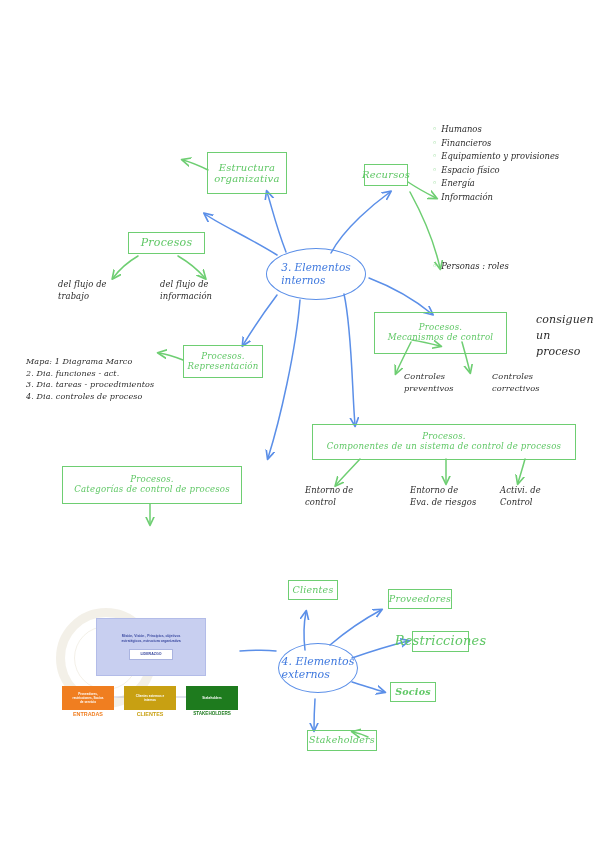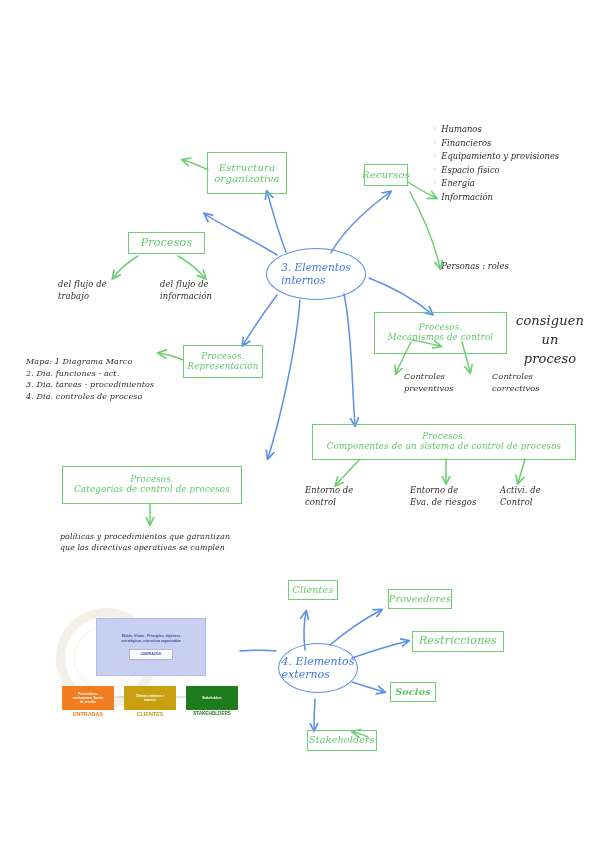--- a/index.html
+++ b/index.html
@@ -154,21 +154,21 @@
   <div class="blist" style="left:432px;top:261px;font-size:8.4px;">
     <div>
         <span class="bdot">◦</span>
         <span>Personas : roles</span>
       </div>
   </div>
 
   <div class="node gbox" style="left:374px;top:312px;width:133px;height:42px;font-size:8.6px;
        white-space:pre-line;">Procesos.
 Mecanismos de control</div>
-  <div class="node htext" style="left:508px;top:312px;width:84px;font-size:13px;text-align:center;">consiguen un
+  <div class="node htext" style="left:508px;top:312px;width:84px;font-size:11px;text-align:left;padding-left:28px;">consiguen un
 proceso</div>
   <div class="node htext" style="left:404px;top:371px;width:66px;font-size:8.2px;">Controles
 preventivos</div>
   <div class="node htext" style="left:492px;top:371px;width:68px;font-size:8.2px;">Controles
 correctivos</div>
 
   <div class="node gbox" style="left:312px;top:424px;width:264px;height:36px;font-size:8.6px;
        white-space:pre-line;">Procesos.
 Componentes de un sistema de control de procesos</div>
   <div class="node htext" style="left:305px;top:484px;width:70px;font-size:8.4px;">Entorno de
@@ -182,30 +182,28 @@
        white-space:pre-line;">Procesos.
 Representación</div>
   <div class="node htext" style="left:26px;top:356px;width:180px;font-size:8px;">Mapa: 1 Diagrama Marco
       2. Dia. funciones - act.
       3. Dia. tareas - procedimientos
       4. Dia. controles de proceso</div>
 
   <div class="node gbox" style="left:62px;top:466px;width:180px;height:38px;font-size:8.6px;
        white-space:pre-line;">Procesos.
 Categorías de control de procesos</div>
-  <div class="node htext" style="left:60px;top:531px;width:215px;font-size:7.8px;">políticas y procedimientos que garantizan
-que las directivas operativas se cumplen</div>
 
   <div class="node ell" style="left:278px;top:643px;width:80px;height:50px;font-size:11px;
        white-space:pre-line;">4. Elementos
 externos</div>
 
   <div class="node gbox" style="left:288px;top:580px;width:50px;height:20px;font-size:9.5px;">Clientes</div>
   <div class="node gbox" style="left:388px;top:589px;width:64px;height:20px;font-size:9.5px;">Proveedores</div>
-  <div class="node gbox" style="left:412px;top:631px;width:92px;height:21px;font-size:11px;">Restricciones</div>
+  <div class="node gbox" style="left:412px;top:631px;width:57px;height:21px;font-size:13px;">Restricciones</div>
   <div class="node gbox" style="left:390px;top:682px;width:46px;height:20px;font-size:9.5px;font-weight:bold;">Socios</div>
   <div class="node gbox" style="left:307px;top:730px;width:70px;height:21px;font-size:9.5px;">Stakeholders</div>
 
   <div id="watermark"></div>
   <div id="slide">
     <div class="sbox stop" style="left:34px;top:0;width:110px;height:58px;">
       <span style="white-space:pre-line;">Misión, Visión , Principios, objetivos
 estratégicos, estructura organizativa</span>
       <span class="liderazgo">LIDERAZGO</span>
     </div>

